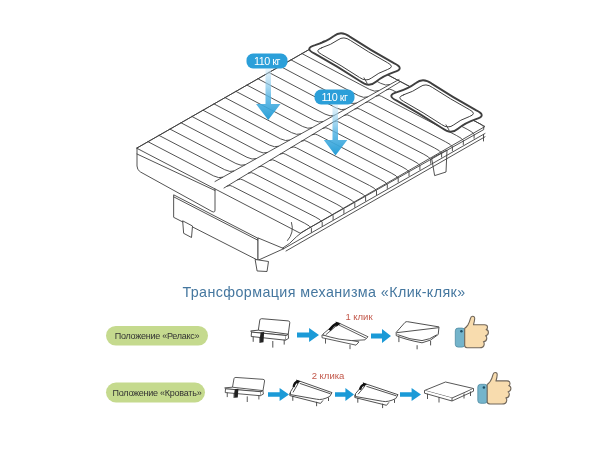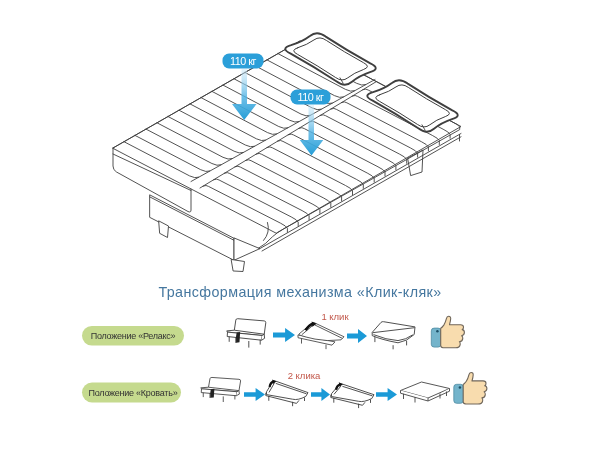--- a/index.html
+++ b/index.html
@@ -1,15 +1,15 @@
 <!DOCTYPE html>
 <html><head><meta charset="utf-8">
 <style>
 html,body{margin:0;padding:0;background:#fff;}
-#stage{width:512px;height:450px;position:relative;overflow:hidden;background:#fff;}
+#stage{width:512px;height:450px;position:relative;overflow:hidden;background:#fff;margin-left:24px;}
 text{font-family:"Liberation Sans",sans-serif;}
 </style></head>
 <body>
 <div id="stage">
 <svg width="600" height="450" viewBox="0 0 600 450">
 <g stroke="#3f3f3f" stroke-width="0.9" fill="none" stroke-linejoin="round" stroke-linecap="round">
 <path d="M150,195 L234,238.3 L234,260.3 L150,217.5 Z" fill="#ffffff"></path>
 <path d="M150,197 L234,240.3"></path>
 <path d="M234,238.3 L234,260.3 L259.5,248.8 Z" fill="#ffffff"></path>
 <path d="M159,221 L168.5,226 L167.5,237.5 L160,233.5 Z" fill="#ffffff"></path>

